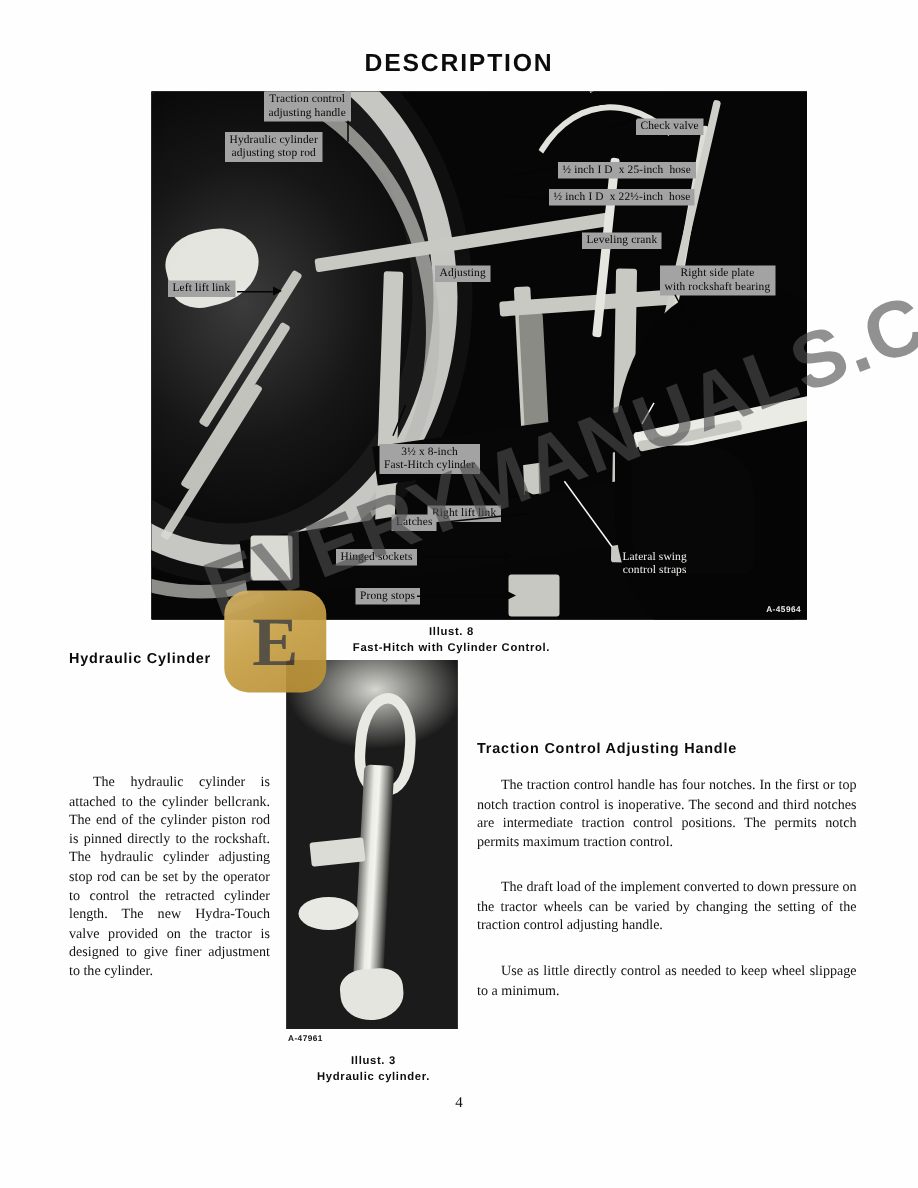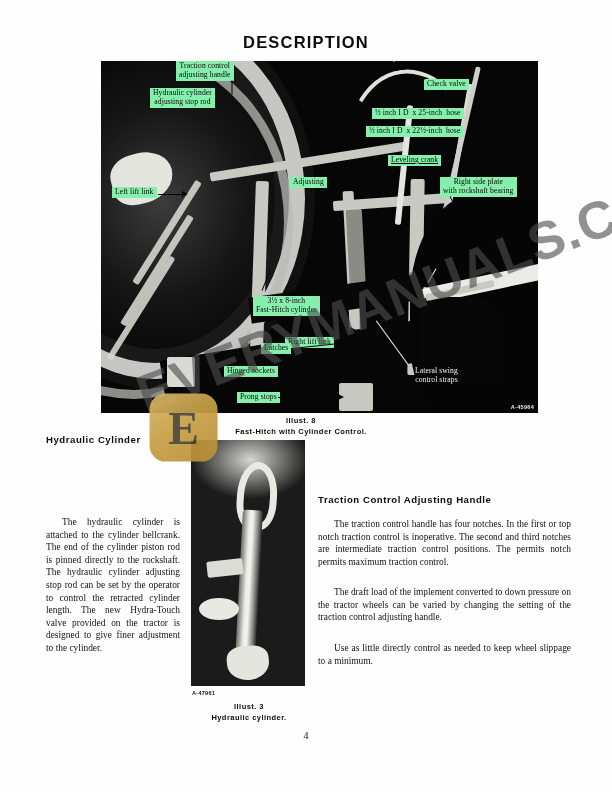--- a/index.html
+++ b/index.html
@@ -153,21 +153,21 @@
     left: 36px; top: 206px;
     width: 42px; height: 34px;
     background: #e5e5e0;
     border-radius: 40% 40% 55% 55%;
     transform: rotate(-5deg);
   }
 
   
   .callout {
     position: absolute;
-    background: #86efac;
+    background: #a3a3a3;
     color: #060606;
     font-family: "Liberation Serif", serif;
     font-size: 7.6px;
     line-height: 1.18;
     padding: 1px 3px;
     white-space: pre;
     letter-spacing: .1px;
   }
   .callout.ctr { text-align: center; }
   .leader {
@@ -331,21 +331,21 @@
   <div class="leader" style="left:232px; top:80px; width:14px; transform:rotate(90deg);"></div>
 
   <div class="callout" style="left:424px; top:79px;">Check valve</div>
   <div class="leader" style="left:404px; top:86px; width:22px; transform:rotate(-20deg);"></div>
 
   <div class="callout" style="left:372px; top:108px;">½ inch I D  x 25-inch  hose</div>
   <div class="callout" style="left:366px; top:126px;">½ inch I D  x 22½-inch  hose</div>
   <div class="leader" style="left:340px; top:117px; width:32px; transform:rotate(-12deg);"></div>
   <div class="leader" style="left:334px; top:130px; width:32px; transform:rotate(4deg);"></div>
 
-  <div class="callout" style="left:388px; top:155px;text-decoration:underline;">Leveling crank</div>
+  <div class="callout" style="left:388px; top:155px;">Leveling crank</div>
   <div class="leader" style="left:356px; top:160px; width:32px; transform:rotate(-6deg);"></div>
 
   <div class="callout ctr" style="left:440px; top:177px;">Right side plate
 with rockshaft bearing</div>
   <div class="leader" style="left:450px; top:196px; width:26px; transform:rotate(62deg);"></div>
 
   <div class="callout" style="left:112px; top:187px;">Left lift link</div>
   <div class="leader" style="left:158px; top:194px; width:28px;"></div>
   <div class="arrow" style="left:182px; top:191px;"></div>
 

